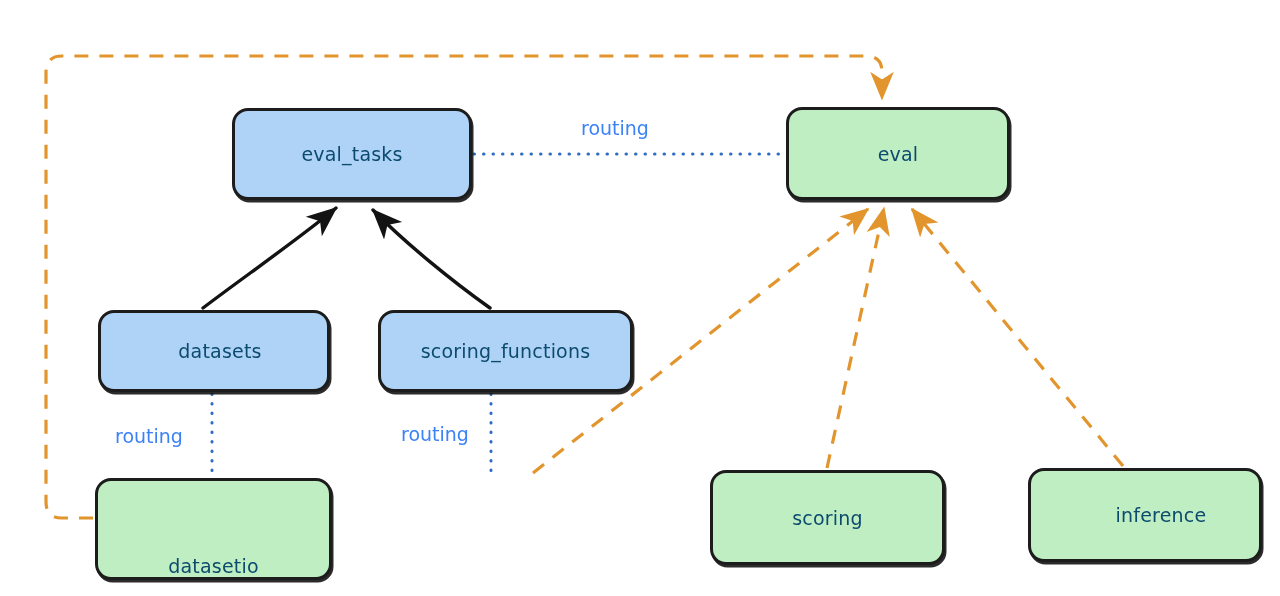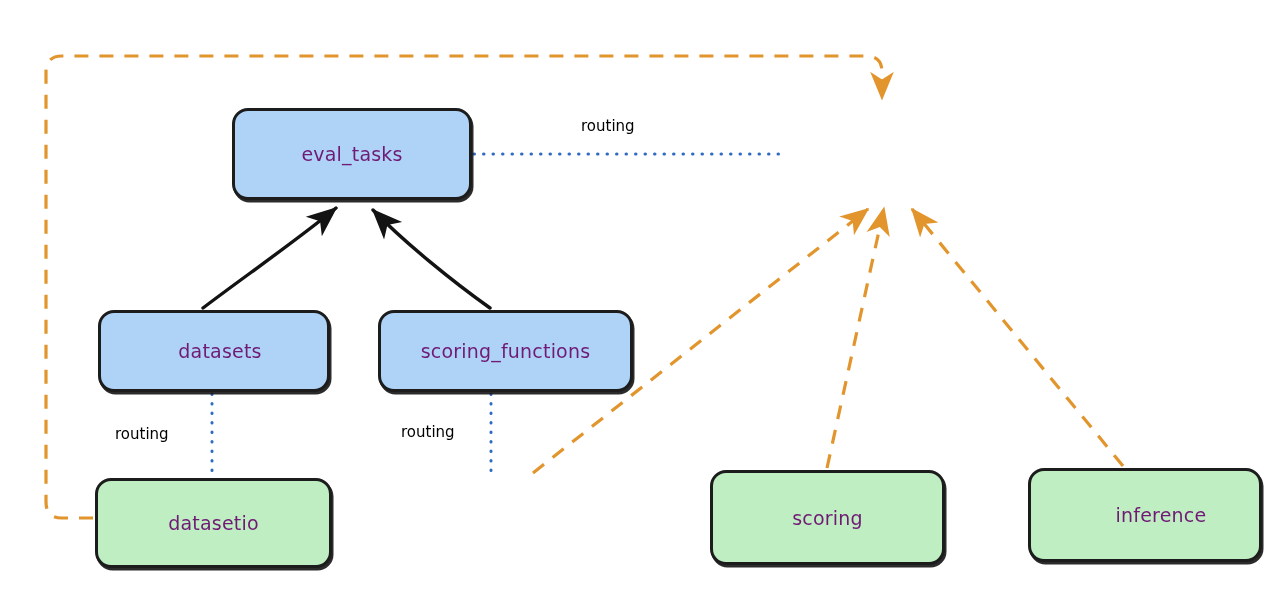--- a/index.html
+++ b/index.html
@@ -29,37 +29,37 @@
   .node {
     position: absolute;
     box-sizing: border-box;
     display: flex;
     align-items: center;
     justify-content: center;
     border: 3px solid #1c1c1c;
     border-radius: 16px;
     font-family: "DejaVu Sans", sans-serif;
     font-size: 19px;
-    color: #701a75;
+    color: #0c4a6e;
     letter-spacing: 0.2px;
     text-align: center;
     box-shadow: 1.5px 2.5px 0 0 rgba(20,20,20,0.90);
   }
   .node.blue  { background: #aed3f7; }
   .node.green { background: #bfeec2; }
   .node-label {
     pointer-events: none;
     user-select: none;
     white-space: nowrap;
   }
   .edge-label {
     position: absolute;
     font-family: "DejaVu Sans", sans-serif;
-    font-size: 15px;
-    color: #000000;
+    font-size: 19px;
+    color: #3b82f6;
     background: #ffffff;
     padding: 0 3px;
     white-space: nowrap;
     user-select: none;
   }
 </style>
 </head>
 <body>
 
 <div id="canvas">
@@ -106,30 +106,33 @@
   </svg>
 
   <div class="edge-label" style="left:578px; top:117px;">routing</div>
   <div class="edge-label" style="left:112px; top:425px;">routing</div>
   <div class="edge-label" style="left:398px; top:423px;">routing</div>
 
   <div class="node blue" style="left:232px; top:108px; width:240px; height:92px;">
     <span class="node-label">eval_tasks</span>
   </div>
 
+  <div class="node green" style="left:786px; top:107px; width:224px; height:93px;">
+    <span class="node-label">eval</span>
+  </div>
 
   <div class="node blue" style="left:98px; top:310px; width:232px; height:82px;padding-left:12px;">
     <span class="node-label">datasets</span>
   </div>
 
   <div class="node blue" style="left:378px; top:310px; width:255px; height:82px;">
     <span class="node-label">scoring_functions</span>
   </div>
 
-  <div class="node green" style="left:95px; top:478px; width:237px; height:90px;">
+  <div class="node green" style="left:95px; top:478px; width:237px; height:102px;align-items:flex-end;">
     <span class="node-label">datasetio</span>
   </div>
 
 
   <div class="node green" style="left:710px; top:470px; width:235px; height:95px;">
     <span class="node-label">scoring</span>
   </div>
 
   <div class="node green" style="left:1028px; top:468px; width:234px; height:94px;padding-left:32px;">
     <span class="node-label">inference</span>

